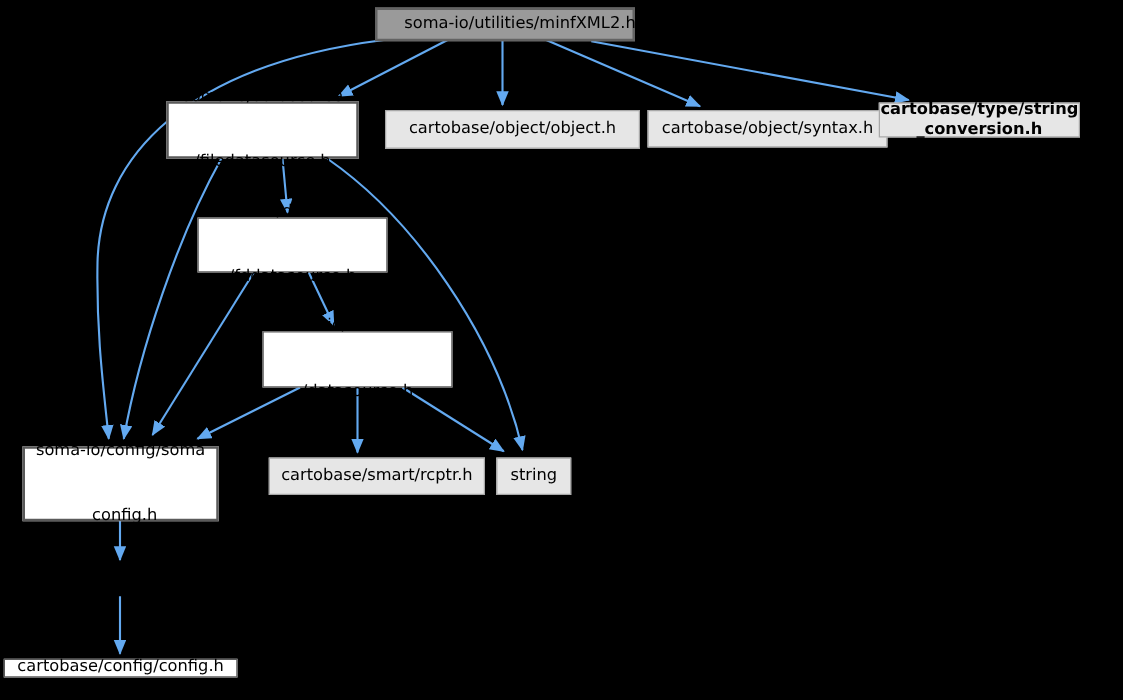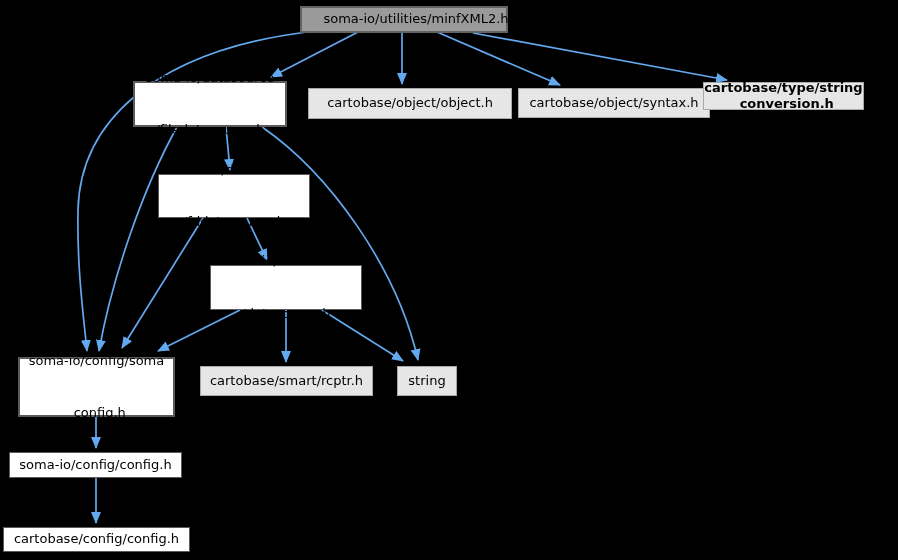--- a/index.html
+++ b/index.html
@@ -89,25 +89,22 @@
       <span>/fddatasource.h</span>
     </div>
     <div class="node kind-internal" style="left: 210px; top: 265px; width: 152px; height: 45px; border-width: 1px;">
       <span>soma-io/datasource</span>
       <span>/datasource.h</span>
     </div>
     <div class="node kind-internal" style="left: 18px; top: 357px; width: 157px; height: 60px; border-width: 2px;">
       <span>soma-io/config/soma</span>
       <span>_config.h</span>
     </div>
-    <div class="node kind-external" style="left: 200px; top: 366px; width: 173px; height: 30px; border-width: 1px;">
+    <div class="node kind-external" style="left: 215px; top: 366px; width: 173px; height: 30px; border-width: 1px;">
       <span>cartobase/smart/rcptr.h</span>
     </div>
     <div class="node kind-external" style="left: 397px; top: 366px; width: 60px; height: 30px; border-width: 1px;">
       <span>string</span>
     </div>
-    <div class="node kind-internal" style="left: 9px; top: 452px; width: 173px; height: 26px; border-width: 1px;">
-      <span>soma-io/config/config.h</span>
-    </div>
-    <div class="node kind-internal" style="left: 3px; top: 527px; width: 187px; height: 25px; border-width: 1px;">
+    <div class="node kind-internal" style="left: 3px; top: 527px; width: 187px; height: 15px; border-width: 1px;">
       <span>cartobase/config/config.h</span>
     </div>
   </div>
 
 </body></html>

